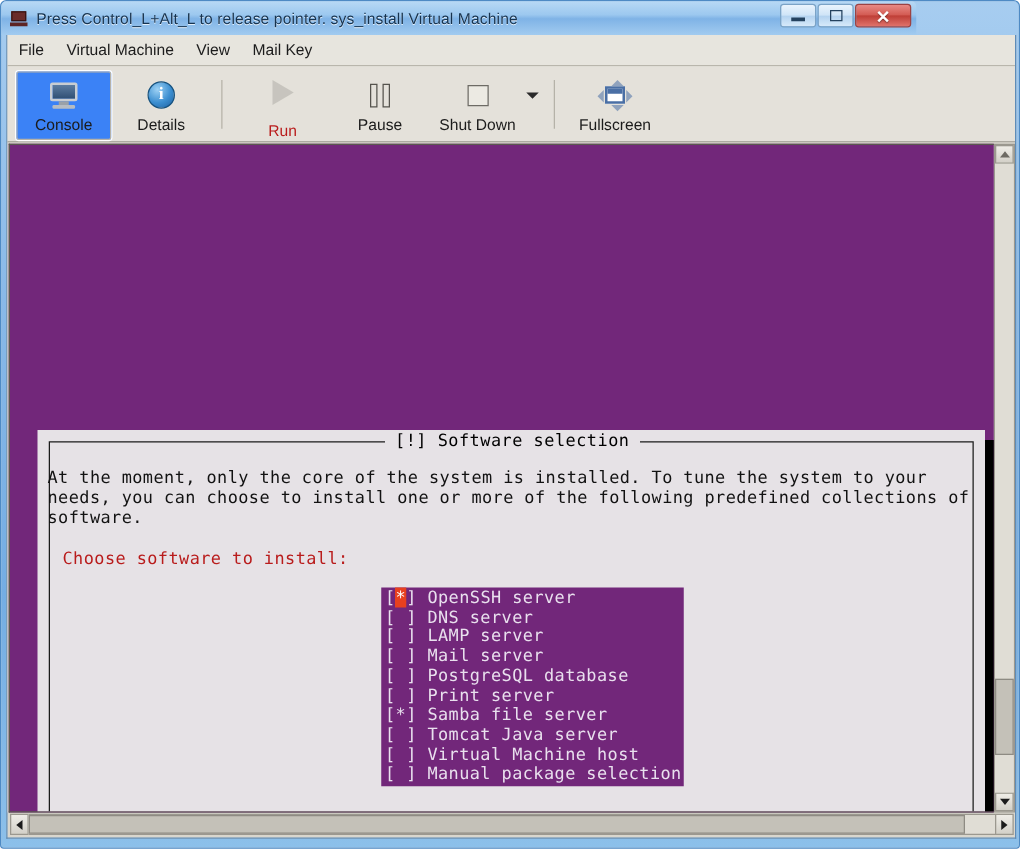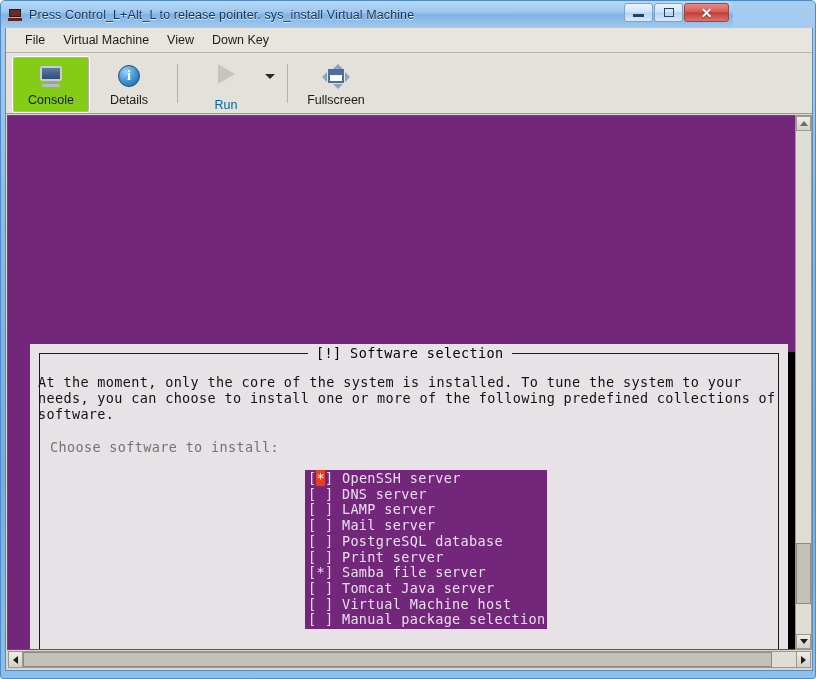--- a/index.html
+++ b/index.html
@@ -108,21 +108,20 @@
     flex-direction: column;
   }
 
   
   #menubar {
     height: 24px;
     background: #e7e5de;
     border-bottom: 1px solid #b9b6ac;
     display: flex;
     align-items: center;
-    padding-left: 10px;
     flex: none;
   }
   .menu-item {
     font-size: 12.5px;
     color: #1c1c1c;
     padding: 2px 9px;
     cursor: default;
     white-space: nowrap;
   }
 
@@ -143,37 +142,37 @@
     flex-direction: column;
     align-items: center;
     justify-content: flex-start;
     padding-top: 5px;
     box-sizing: border-box;
     cursor: pointer;
     border: 1px solid transparent;
     border-radius: 3px;
   }
   .tbtn.active {
-    background: #84cc16;
+    background: #3b82f6;
     border: 1px solid #ffffff;
     box-shadow: inset 0 0 0 1px #b6b2a8;
   }
   .tbtn.disabled { cursor: default; }
   .tbtn .ticon {
     height: 28px; width: 34px;
     display: flex; align-items: center; justify-content: center;
     position: relative;
   }
   .tbtn .tlabel {
     font-size: 12.5px;
     color: #1b1b1b;
     margin-top: 3px;
     white-space: nowrap;
   }
-  .tbtn.disabled .tlabel { color: #0369a1; margin-top: 12px; }
+  .tbtn.disabled .tlabel { color: #b91c1c; margin-top: 12px; }
   .tsep {
     width: 1px;
     background: #b5b2a8;
     margin: 8px 9px 10px 9px;
     flex: none;
   }
   .tb-arrow {
     display: flex; align-items: center;
     padding: 0 3px 16px 0;
     cursor: pointer;
@@ -358,21 +357,21 @@
     color: #121212;
     letter-spacing: .35px;
     white-space: pre;
   }
   #tui-prompt {
     position: absolute;
     left: 20px; top: 95px;
     font-family: "DejaVu Sans Mono", monospace;
     font-size: 13.5px;
     line-height: 16px;
-    color: #737373;
+    color: #b91c1c;
     letter-spacing: .35px;
     white-space: pre;
   }
   #tui-list {
     position: absolute;
     left: 275px; top: 126px;
     background: #72277a;
     padding: 1px 0 1px 0;
     font-family: "DejaVu Sans Mono", monospace;
     font-size: 13.5px;
@@ -421,21 +420,21 @@
       </div>
     </div>
   </div>
 
   <div id="client">
 
     <div id="menubar">
       <div class="menu-item">File</div>
       <div class="menu-item">Virtual Machine</div>
       <div class="menu-item">View</div>
-      <div class="menu-item">Down Key</div>
+      <div class="menu-item">Mail Key</div>
     </div>
 
     <div id="toolbar">
 
       <div class="tbtn active">
         <div class="ticon">
           <div class="ico-console">
               <div class="mon"></div>
               <div class="stand"></div>
               <div class="foot"></div>
@@ -453,21 +452,36 @@
 
       <div class="tsep"></div>
 
       <div class="tbtn disabled">
         <div class="ticon">
           <div class="ico-run"></div>
         </div>
         <div class="tlabel">Run</div>
       </div>
 
-
+      <div class="tbtn">
+        <div class="ticon">
+          <div class="ico-pause">
+              <i></i>
+              <i></i>
+            </div>
+        </div>
+        <div class="tlabel">Pause</div>
+      </div>
+
+      <div class="tbtn">
+        <div class="ticon">
+          <div class="ico-shutdown"></div>
+        </div>
+        <div class="tlabel">Shut Down</div>
+      </div>
 
       <div class="tb-arrow">
         <div class="caret"></div>
       </div>
 
       <div class="tsep"></div>
 
       <div class="tbtn">
         <div class="ticon">
           <div class="ico-fullscreen">

